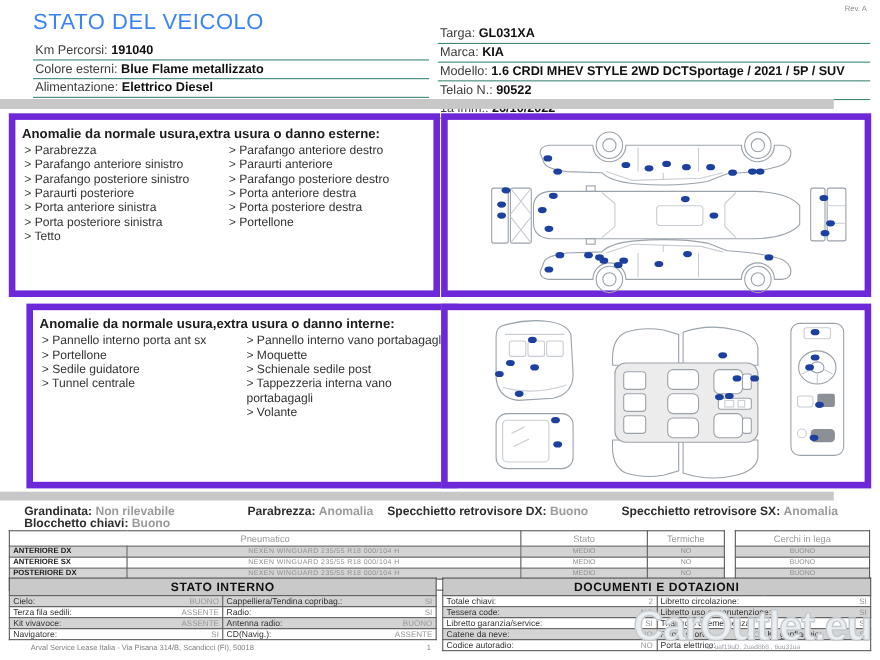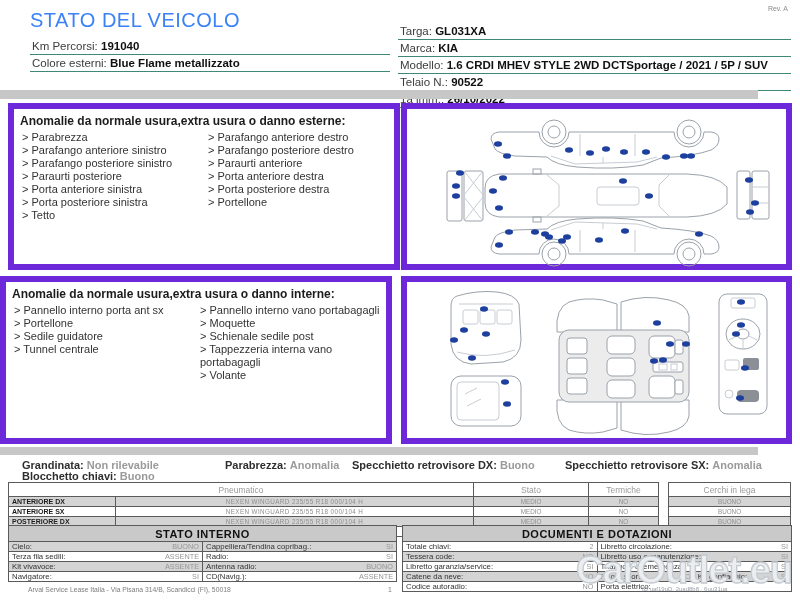--- a/index.html
+++ b/index.html
@@ -15,21 +15,21 @@
   .hrow{border-bottom:1px solid #3d8877;padding:2px 2px 1px 2px;font-size:11.5px;
         color:#3c3c3c;line-height:13px;}
   .hval{font-weight:bold;color:#101010;}
   
   .band{position:absolute;left:0;width:758px;height:9px;background:#c7c7c7;}
   .band1{top:90px;} .band2{top:447px;height:8px;}
   
   .box{position:absolute;border:6px solid #6d28d9;background:#fff;box-sizing:border-box;}
   .ext-list{left:8px;top:103px;width:392px;height:167px;}
   .ext-diag{left:401px;top:103px;width:391px;height:167px;}
-  .int-list{left:0;top:276px;width:392px;height:168px;}
+  .int-list{left:24px;top:276px;width:392px;height:168px;}
   .int-diag{left:401px;top:276px;width:391px;height:168px;}
   .box-heading{font-weight:bold;font-size:12px;color:#1c1c1c;padding:5px 6px 3px 6px;}
   .cols{display:flex;padding:0 4px;}
   .col{width:50%;font-size:11px;color:#333;line-height:13px;}
   .itm{padding-left:4px;}
   .itm::before{content:"> ";}
   .diag-svg{display:block;}
   
   .summary{position:absolute;left:0;top:459px;width:660px;height:24px;font-size:11px;}
   .pair{position:absolute;white-space:nowrap;}
@@ -77,20 +77,21 @@
 <body>
 
 <div class="page">
 
   <div class="title">STATO DEL VEICOLO</div>
   <div class="rev">Rev. A</div>
 
   <div class="hdr hdr-left">
     <div class="hrow"><span class="hlab">Km Percorsi:</span> <span class="hval">191040</span></div>
     <div class="hrow"><span class="hlab">Colore esterni:</span> <span class="hval">Blue Flame metallizzato</span></div>
+    <div class="hrow"><span class="hlab">Alimentazione:</span> <span class="hval">Elettrico Diesel</span></div>
   </div>
 
   <div class="hdr hdr-right">
     <div class="hrow"><span class="hlab">Targa:</span> <span class="hval">GL031XA</span></div>
     <div class="hrow"><span class="hlab">Marca:</span> <span class="hval">KIA</span></div>
     <div class="hrow"><span class="hlab">Modello:</span> <span class="hval">1.6 CRDI MHEV STYLE 2WD DCTSportage / 2021 / 5P / SUV</span></div>
     <div class="hrow"><span class="hlab">Telaio N.:</span> <span class="hval">90522</span></div>
     <div class="hrow"><span class="hlab">1a imm.:</span> <span class="hval">26/10/2022</span></div>
   </div>
 
@@ -103,22 +104,22 @@
         <div class="itm">Parabrezza</div>
         <div class="itm">Parafango anteriore sinistro</div>
         <div class="itm">Parafango posteriore sinistro</div>
         <div class="itm">Paraurti posteriore</div>
         <div class="itm">Porta anteriore sinistra</div>
         <div class="itm">Porta posteriore sinistra</div>
         <div class="itm">Tetto</div>
       </div>
       <div class="col">
         <div class="itm">Parafango anteriore destro</div>
+        <div class="itm">Paraurti anteriore</div>
         <div class="itm">Parafango posteriore destro</div>
-        <div class="itm">Paraurti anteriore</div>
         <div class="itm">Porta anteriore destra</div>
         <div class="itm">Porta posteriore destra</div>
         <div class="itm">Portellone</div>
       </div>
     </div>
   </div>
 
   <div class="box ext-diag">
     <svg class="diag-svg" width="389" height="165" viewBox="0 0 389 165">
 

